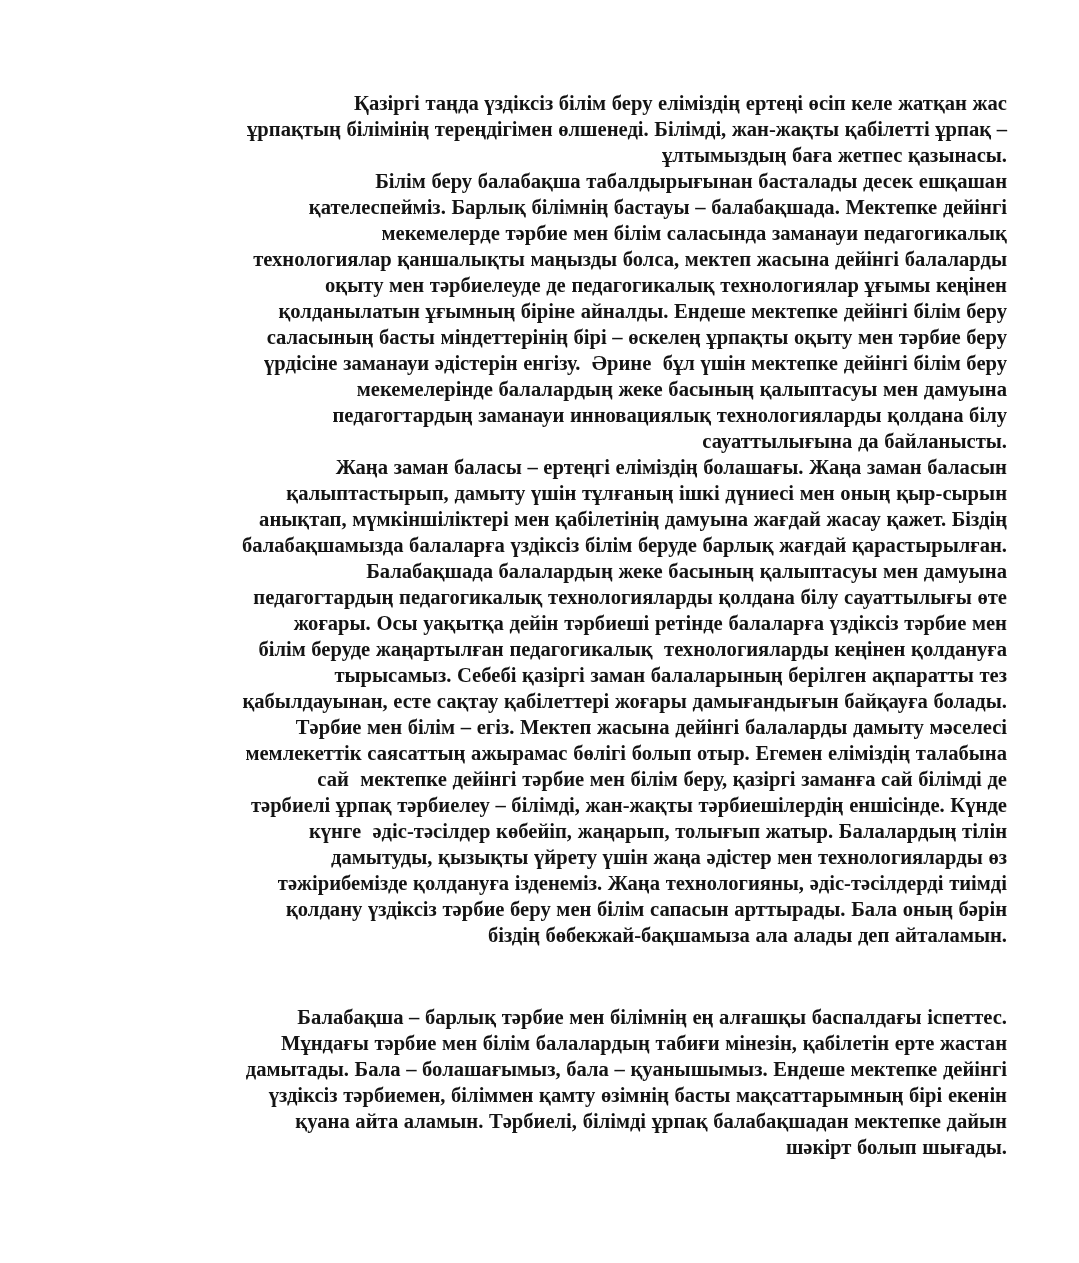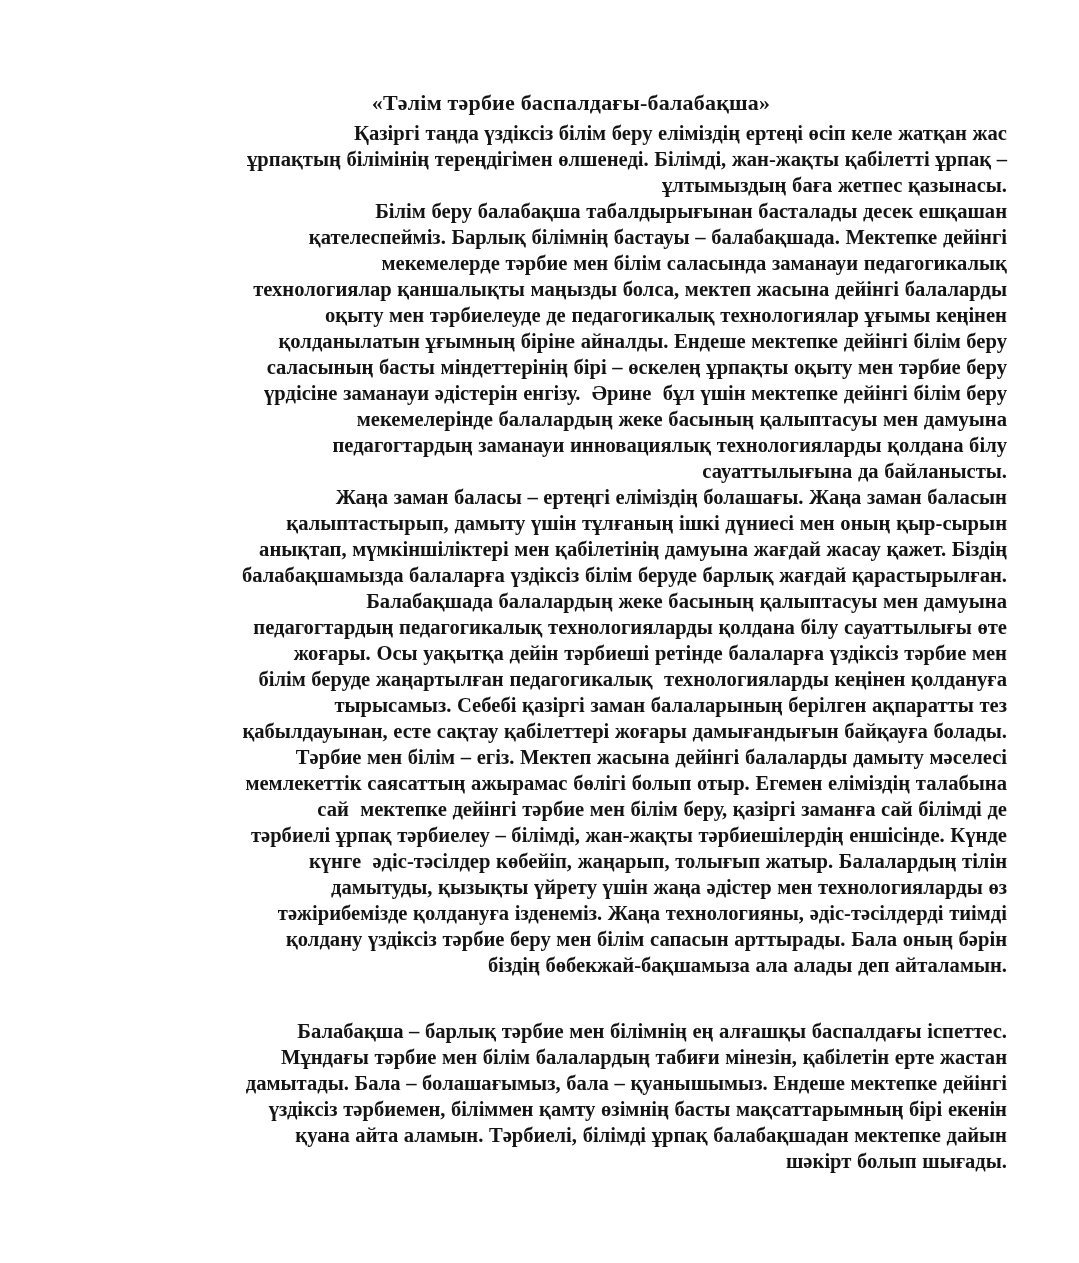--- a/index.html
+++ b/index.html
@@ -34,29 +34,28 @@
   .para {
     font-size: 20.6px;
     line-height: 26px;
     font-weight: bold;
     text-align: right;
     white-space: pre-wrap;        
     text-indent: 48px;            
     word-spacing: 0.5px;
   }
   .para.gap-before {
-    margin-top: 40px;             
+    margin-top: 56px;             
   }
 </style>
 </head>
 <body>
 
 <div class="page">
   <div class="content">
-    <h1 class="doc-title">«Тәлім тәрбие баспалдағы-балабақша»</h1>
     <p class="para">Қазіргі таңда үздіксіз білім беру еліміздің ертеңі өсіп келе жатқан жас
 ұрпақтың білімінің тереңдігімен өлшенеді. Білімді, жан-жақты қабілетті ұрпақ –
 ұлтымыздың баға жетпес қазынасы.</p>
     <p class="para">Білім беру балабақша табалдырығынан басталады десек ешқашан
 қателеспейміз. Барлық білімнің бастауы – балабақшада. Мектепке дейінгі
 мекемелерде тәрбие мен білім саласында заманауи педагогикалық
  технологиялар қаншалықты маңызды болса, мектеп жасына дейінгі балаларды
 оқыту мен тәрбиелеуде де педагогикалық технологиялар ұғымы кеңінен
 қолданылатын ұғымның біріне айналды. Ендеше мектепке дейінгі білім беру
 саласының басты міндеттерінің бірі – өскелең ұрпақты оқыту мен тәрбие беру

